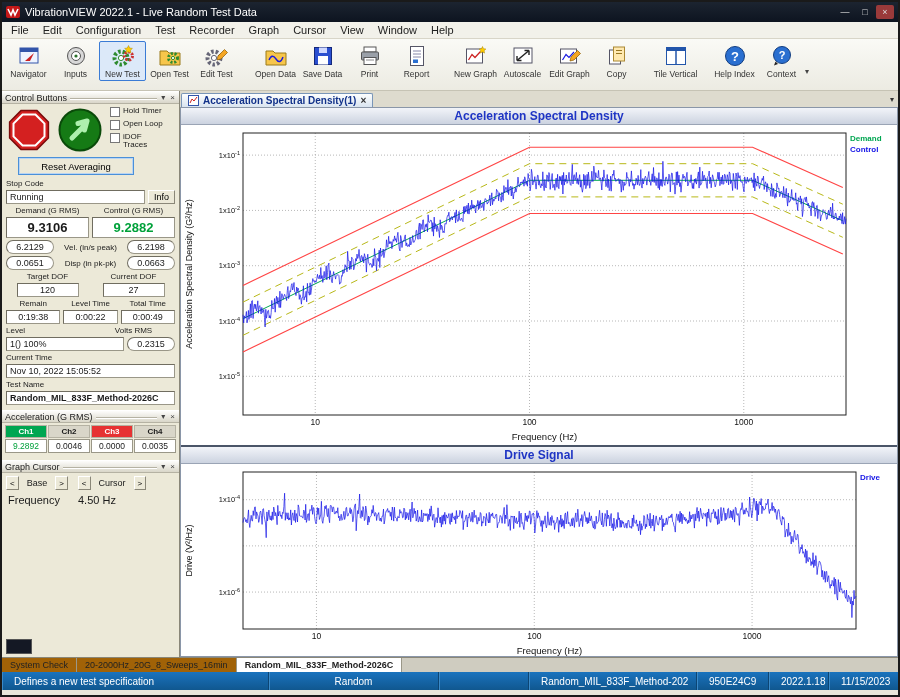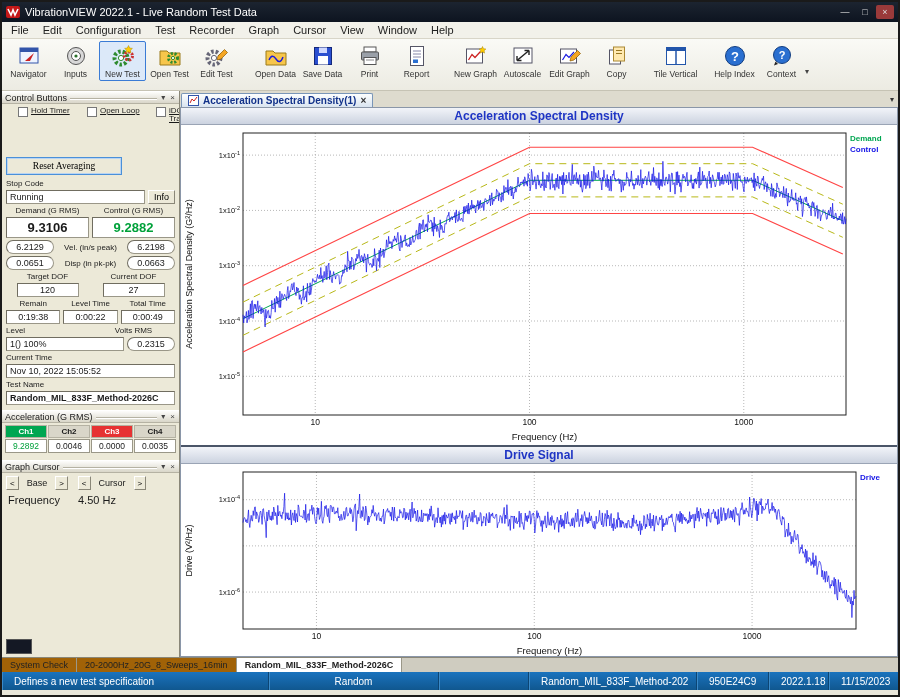--- a/index.html
+++ b/index.html
@@ -35,24 +35,24 @@
   .phbtn { font-size:8px; color:#444; padding:0 1px; }
 
   .lrow { display:flex; gap:3px; margin:2px 4px 0; align-items:center; }
   .lbl { font-size:8px; color:#222; }
   .inset { background:#fff; border:1px solid #9a9788; border-top-color:#706d60; border-left-color:#706d60; padding:1px 3px; text-align:center; font-size:9px; overflow:hidden; white-space:nowrap; }
   .flex1 { flex:1; }
   .big { font-size:13px; font-weight:bold; padding:2px 3px; }
   .green { color:#00a13a; }
   .bevbtn { background:#ece9d8; border:1px solid #8a8778; border-top-color:#fff; border-left-color:#fff; font-size:9px; padding:1px 5px; font-family:inherit; }
   .btnrow { display:flex; gap:5px; margin:3px 4px 2px; }
-  .cbcol { display:flex; flex-direction:row; gap:13px; margin-left:2px;text-decoration:underline; }
+  .cbcol { display:flex; flex-direction:column; gap:3px; margin-left:2px; }
   .cb { display:flex; align-items:flex-start; gap:3px; font-size:8px; width:56px; line-height:1.05; }
   .cb .box { width:10px; height:10px; flex:0 0 10px; background:#fff; border:1px solid #777; }
-  .resetbtn { display:block; width:116px; margin:2px 4px; height:18px; background:#ece9d8; border:1px solid #4a90d9; box-shadow:0 0 0 1px #b9d4f2 inset; font-size:9.5px; font-family:Liberation Serif, serif; }
+  .resetbtn { display:block; width:116px; margin:2px 16px; height:18px; background:#ece9d8; border:1px solid #4a90d9; box-shadow:0 0 0 1px #b9d4f2 inset; font-size:9.5px; font-family:Liberation Sans, sans-serif; }
   .half { flex:1; text-align:center; }
   .midlbl { flex:1; text-align:center; font-size:8px; }
   .wbox { width:48px;border-radius:7px; }
   .dofbox { width:62px; margin:0 auto; }
   .chgrid { display:grid; grid-template-columns:repeat(4,1fr); margin:2px 3px; gap:1px; }
   .chhdr { font-size:8px; font-weight:bold; text-align:center; padding:1px 0; background:#d9d6c9; border:1px solid #b5b2a3; }
   .chval { font-size:8.5px; text-align:center; background:#fff; border:1px solid #9a9788; padding:1px 0; }
   .gcrow { display:flex; gap:2px; margin:3px 4px 0; align-items:center; }
   .gcbtn { font-size:8px; padding:0 3px; height:14px; background:#ece9d8; border:1px solid #8a8778; border-top-color:#fff; border-left-color:#fff; }
   .gclbl { font-size:9px; padding:0 6px; }

